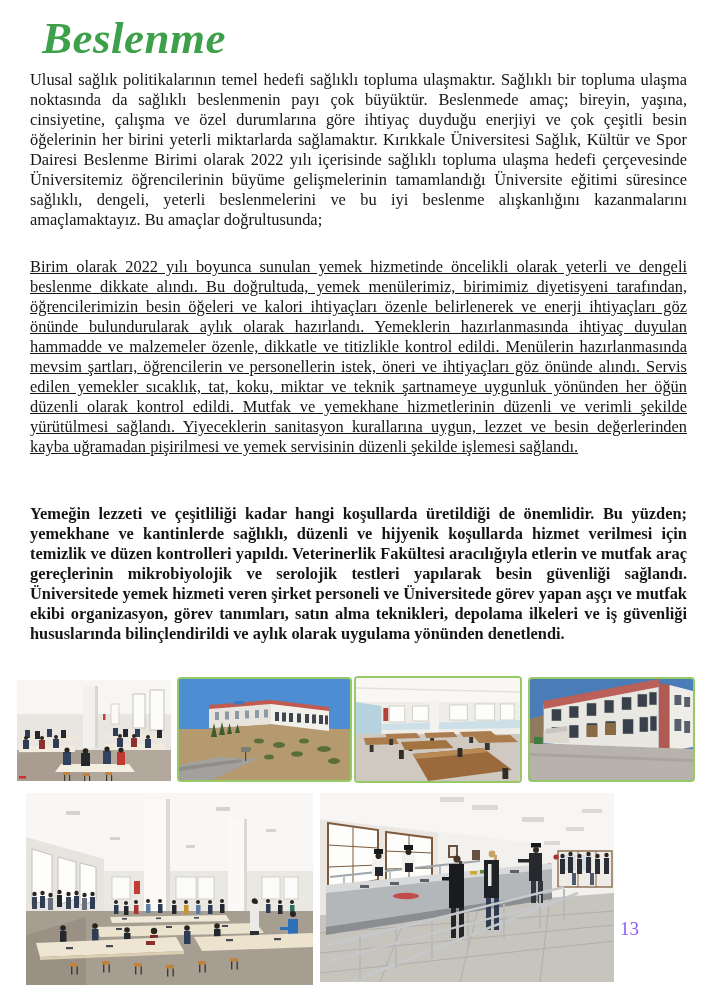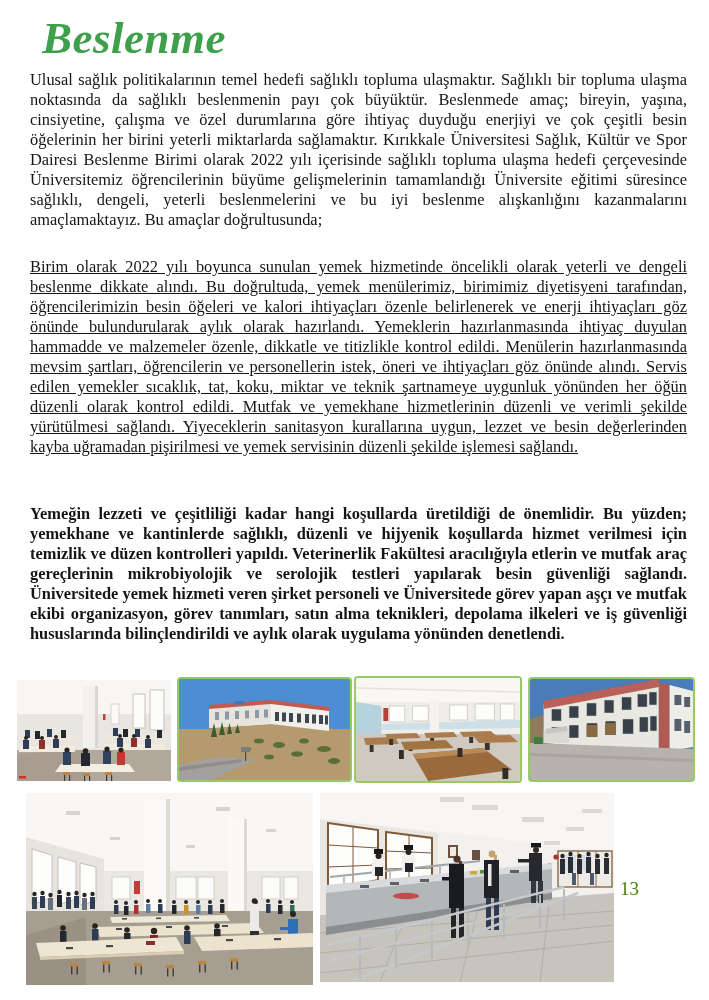--- a/index.html
+++ b/index.html
@@ -23,21 +23,21 @@
   .photo{position:absolute;overflow:hidden;box-sizing:border-box;background:#ddd;}
   .photo svg{display:block;width:100%;height:100%;}
   .bordered{border:2px solid #97ca66;border-radius:4px;}
   #photoA{left:17px;top:680px;width:154px;height:101px;}
   #photoB{left:177px;top:677px;width:175px;height:105px;}
   #photoC{left:354px;top:676px;width:168px;height:107px;}
   #photoD{left:528px;top:677px;width:167px;height:105px;}
   #photoE{left:26px;top:793px;width:287px;height:192px;}
   #photoF{left:320px;top:793px;width:294px;height:189px;}
   .page-number{
-    position:absolute;left:620px;top:878px;font-size:19px;color:#4d7c0f;
+    position:absolute;left:620px;top:918px;font-size:19px;color:#8b5cf6;
   }
 </style>
 </head>
 <body>
 
 <div class="page">
 
   <h1 class="title">Beslenme</h1>
 
   <p class="para" id="para1">Ulusal sağlık politikalarının temel hedefi sağlıklı topluma ulaşmaktır. Sağlıklı bir topluma ulaşma noktasında da sağlıklı beslenmenin payı çok büyüktür. Beslenmede amaç; bireyin, yaşına, cinsiyetine, çalışma ve özel durumlarına göre ihtiyaç duyduğu enerjiyi ve çok çeşitli besin öğelerinin her birini yeterli miktarlarda sağlamaktır. Kırıkkale Üniversitesi Sağlık, Kültür ve Spor Dairesi Beslenme Birimi olarak 2022 yılı içerisinde sağlıklı topluma ulaşma hedefi çerçevesinde Üniversitemiz öğrencilerinin büyüme gelişmelerinin tamamlandığı Üniversite eğitimi süresince sağlıklı, dengeli, yeterli beslenmelerini ve bu iyi beslenme alışkanlığını kazanmalarını amaçlamaktayız. Bu amaçlar doğrultusunda;</p>

